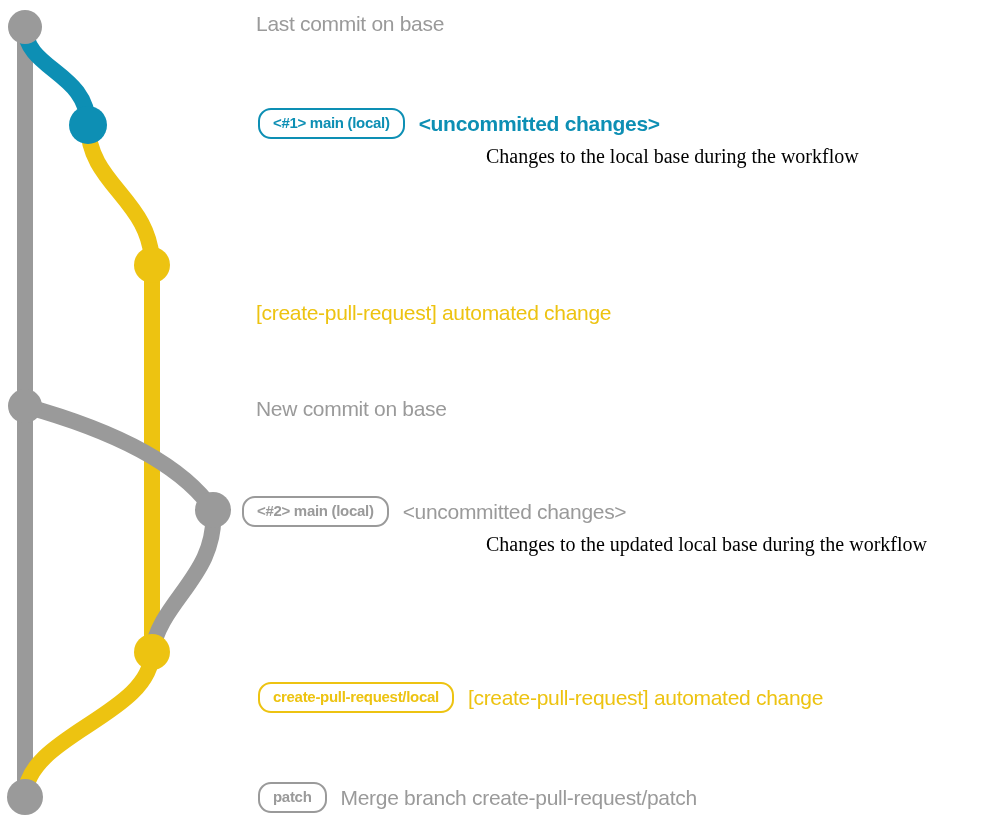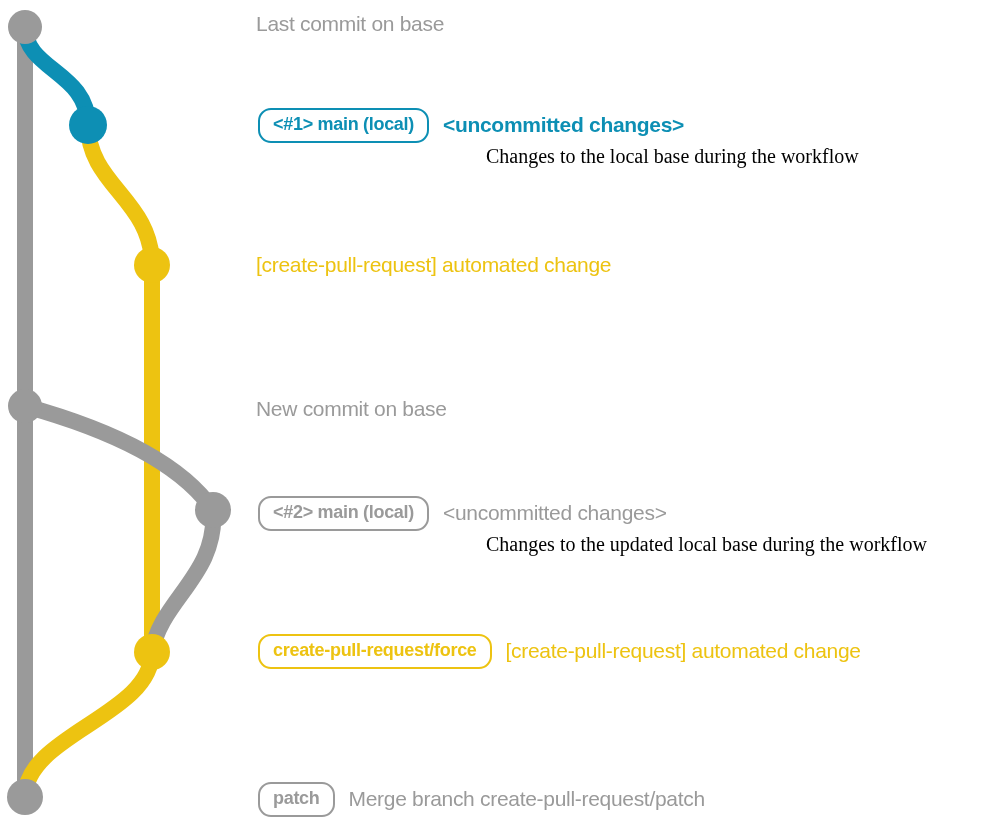--- a/index.html
+++ b/index.html
@@ -27,21 +27,21 @@
     display: flex;
     align-items: center;
     white-space: nowrap;
   }
   .badge {
     display: inline-block;
     border: 2px solid currentColor;
     border-radius: 13px;
     padding: 4px 13px 6px 13px;
     font-family: "Liberation Sans", sans-serif;
-    font-size: 18px;
+    font-size: 15px;
     font-weight: 700;
     line-height: 1.15;
     letter-spacing: -0.3px;
     box-sizing: border-box;
   }
   .headline {
     font-family: "Liberation Sans", sans-serif;
     font-size: 21px;
     font-weight: 400;
     letter-spacing: -0.3px;
@@ -54,21 +54,21 @@
     font-family: "Liberation Serif", serif;
     font-size: 20px;
     color: #000000;
     white-space: nowrap;
     text-align: right;
   }
 
   
   .c-gray   { color: #9a9a9a; }
   .c-blue   { color: #0d8fb4; }
-  .c-yellow { color: #edc311; }
+  .c-yellow { color: #edc311; margin-top: 48px; }
 </style>
 </head>
 <body>
 
 <div id="canvas">
 
   <svg id="graph" viewBox="0 0 260 827" width="260" height="827" aria-hidden="true">
 
     <path d="M 25 27 L 25 406 L 25 797" stroke="#9a9a9a" stroke-width="16" fill="none" stroke-linecap="round"></path>
 
@@ -103,29 +103,29 @@
   <div class="desc" style="left:486px; top:145px;">Changes to the local base during the workflow</div>
 
   <div class="head-line" style="left:256px; top:253px;">
     <span class="headline c-yellow">[create-pull-request] automated change</span>
   </div>
 
   <div class="head-line" style="left:256px; top:397px;">
     <span class="headline c-gray">New commit on base</span>
   </div>
 
-  <div class="head-line" style="left:258px; top:496px;">
+  <div class="head-line" style="left:242px; top:496px;">
     <span class="badge c-gray">&lt;#2&gt; main (local)</span>
     <span class="gap"></span>
     <span class="headline c-gray">&lt;uncommitted changes&gt;</span>
   </div>
   <div class="desc" style="left:486px; top:533px;">Changes to the updated local base during the workflow</div>
 
   <div class="head-line" style="left:258px; top:634px;">
-    <span class="badge c-yellow">create-pull-request/force</span>
+    <span class="badge c-yellow">create-pull-request/local</span>
     <span class="gap"></span>
     <span class="headline c-yellow">[create-pull-request] automated change</span>
   </div>
 
   <div class="head-line" style="left:258px; top:782px;">
     <span class="badge c-gray">patch</span>
     <span class="gap"></span>
     <span class="headline c-gray">Merge branch create-pull-request/patch</span>
   </div>
 

